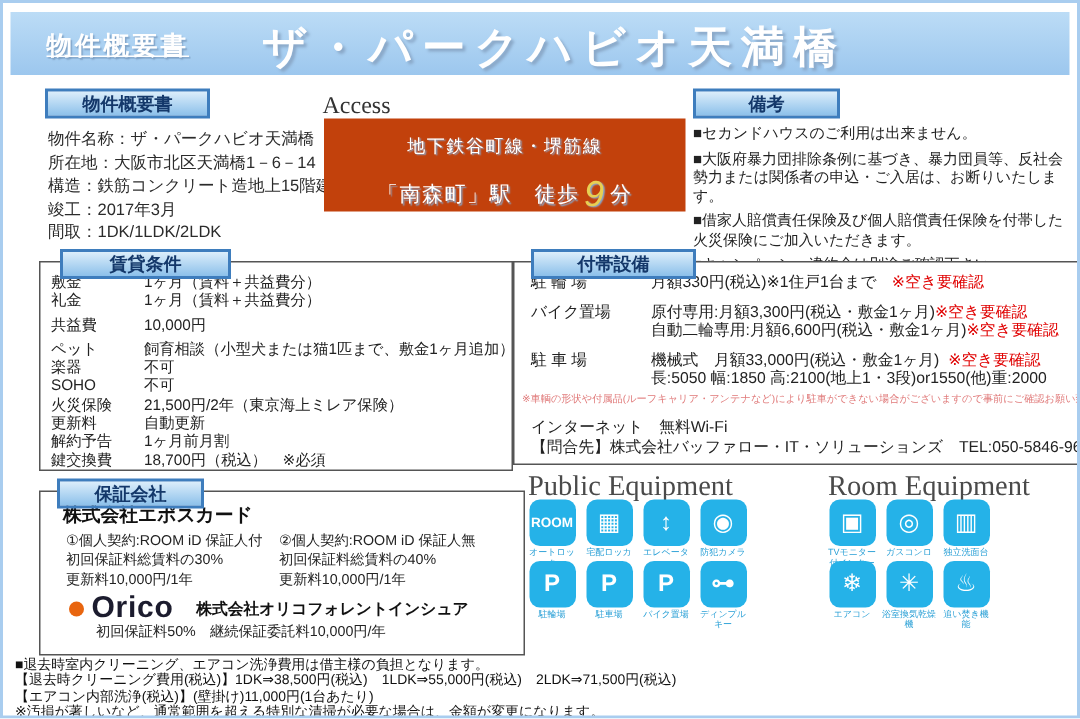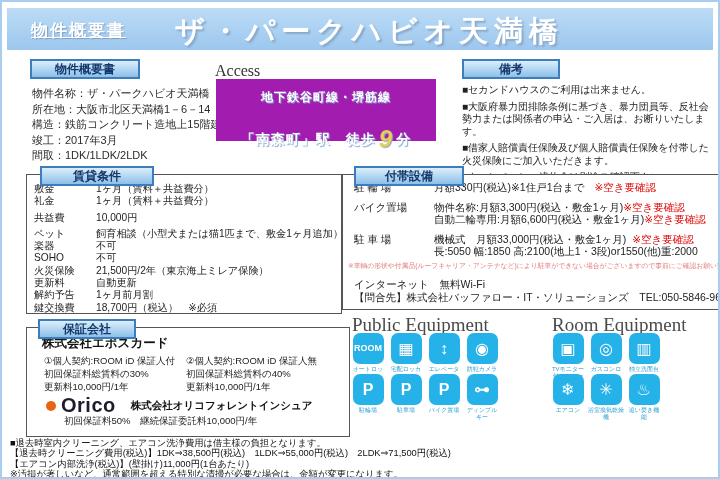--- a/index.html
+++ b/index.html
@@ -19,24 +19,24 @@
   #chip-overview{left:28px;top:57px;width:106px;}
   #chip-remarks{left:460px;top:57px;width:94px;}
   #chip-lease{left:38px;top:164px;width:110px;}
   #chip-fac{left:352px;top:164px;width:106px;}
   #chip-guar{left:36px;top:317px;width:94px;}
   
   .ov-lines{position:absolute;left:30px;top:84px;font-size:11px;line-height:15.5px;color:#2b2b2b;white-space:nowrap;}
   
   .access-heading{position:absolute;left:213px;top:60px;font-family:"Liberation Serif","DejaVu Serif",serif;
         font-size:16px;color:#333;}
-  .access-box{position:absolute;left:214px;top:77px;width:220px;height:62px;background:#a21caf;
-        color:#fff;font-weight:bold;text-align:center;}
+  .access-box{position:absolute;left:214px;top:77px;width:241px;height:62px;background:#c2410c;
+        color:#fff;font-weight:normal;text-align:center;}
   .access-l1{margin-top:10px;font-size:12px;letter-spacing:1px;text-shadow:1px 1px 1px #86abd1;}
-  .access-l2{margin-top:16px;font-size:14px;letter-spacing:1px;text-shadow:1px 1px 1px #86abd1;}
+  .access-l2{margin-top:7px;font-size:14px;letter-spacing:1px;text-shadow:1px 1px 1px #86abd1;}
   .access-min{font-size:24px;font-style:italic;color:#e8cf52;position:relative;top:3px;margin:0 3px;}
   
   .remarks{position:absolute;left:460px;top:82px;width:256px;font-size:10px;line-height:12.5px;color:#222;}
   .remarks p{margin:0 0 4px 0;}
   
   .box{position:absolute;border:1px solid #555;background:#fff;z-index:1;}
   #box-lease{left:24px;top:172px;width:314px;height:138px;}
   #box-fac{left:340px;top:172px;width:376px;height:134px;}
   #box-guar{left:24px;top:325px;width:322px;height:108px;}
   
@@ -148,21 +148,21 @@
         <span class="lab">鍵交換費</span>
         <span>18,700円（税込）　※必須</span>
       </div>
   </div>
 
   <div class="box" id="box-fac"></div>
   <div class="chip" id="chip-fac">付帯設備</div>
   <div class="fac-t" style="left:352px;top:179px;">駐 輪 場</div>
   <div class="fac-t" style="left:432px;top:179px;"><span>月額330円(税込)※1住戸1台まで</span><span class="warn" style="margin-left:10px;">※空き要確認</span></div>
   <div class="fac-t" style="left:352px;top:199px;">バイク置場</div>
-  <div class="fac-t" style="left:432px;top:199px;"><span>物件名称:月額3,300円(税込・敷金1ヶ月)</span><span class="warn">※空き要確認</span></div>
+  <div class="fac-t" style="left:432px;top:199px;"><span>原付専用:月額3,300円(税込・敷金1ヶ月)</span><span class="warn">※空き要確認</span></div>
   <div class="fac-t" style="left:432px;top:211px;"><span>自動二輪専用:月額6,600円(税込・敷金1ヶ月)</span><span class="warn">※空き要確認</span></div>
   <div class="fac-t" style="left:352px;top:231px;">駐 車 場</div>
   <div class="fac-t" style="left:432px;top:231px;"><span>機械式　月額33,000円(税込・敷金1ヶ月)</span><span class="warn" style="margin-left:6px;">※空き要確認</span></div>
   <div class="fac-t" style="left:432px;top:243px;">長:5050 幅:1850 高:2100(地上1・3段)or1550(他)重:2000</div>
   <div class="fac-note">※車輌の形状や付属品(ルーフキャリア・アンテナなど)により駐車ができない場合がございますので事前にご確認お願い致します。</div>
   <div class="fac-t" style="left:352px;top:276px;">インターネット　無料Wi-Fi</div>
   <div class="fac-t" style="left:352px;top:289px;">【問合先】株式会社バッファロー・IT・ソリューションズ　TEL:050-5846-9604</div>
 
   <div class="box" id="box-guar"></div>
   <div class="chip" id="chip-guar">保証会社</div>

